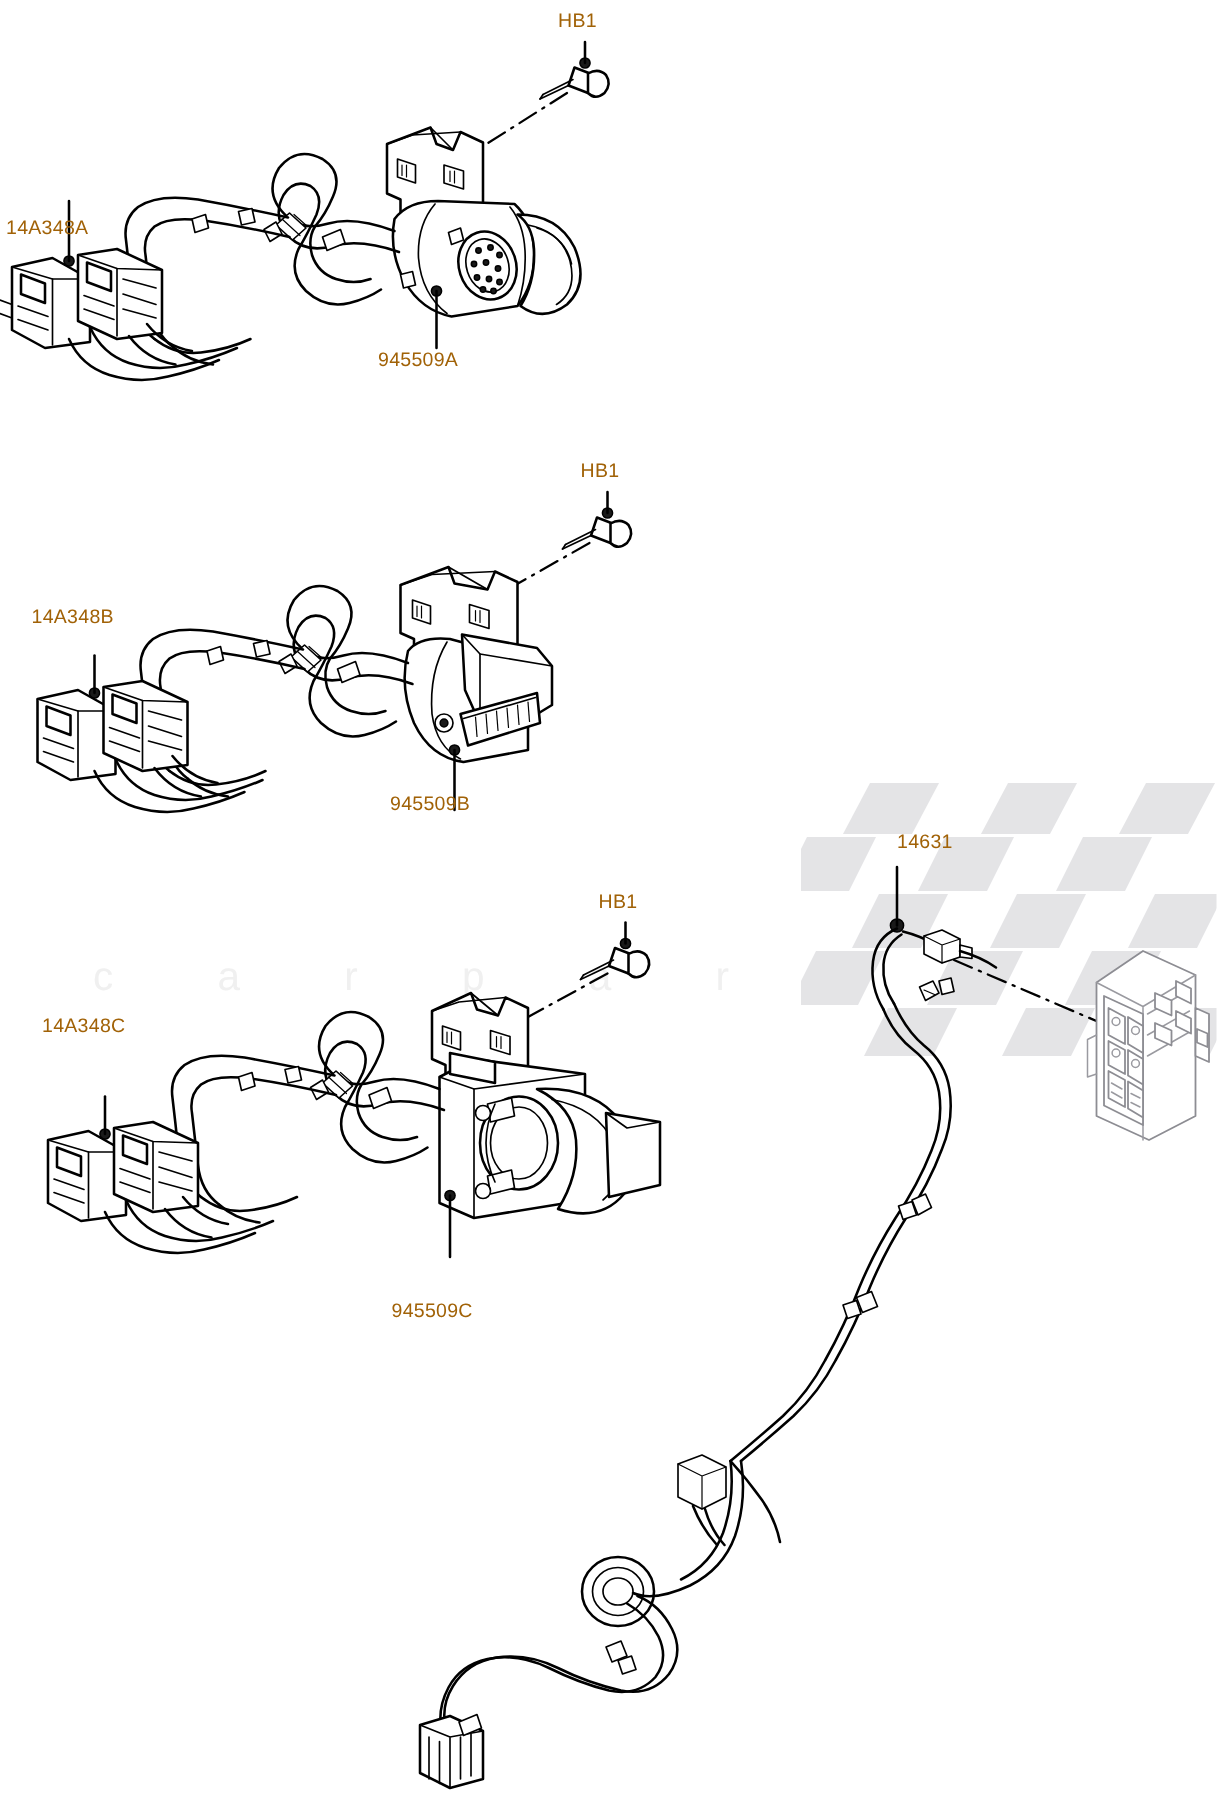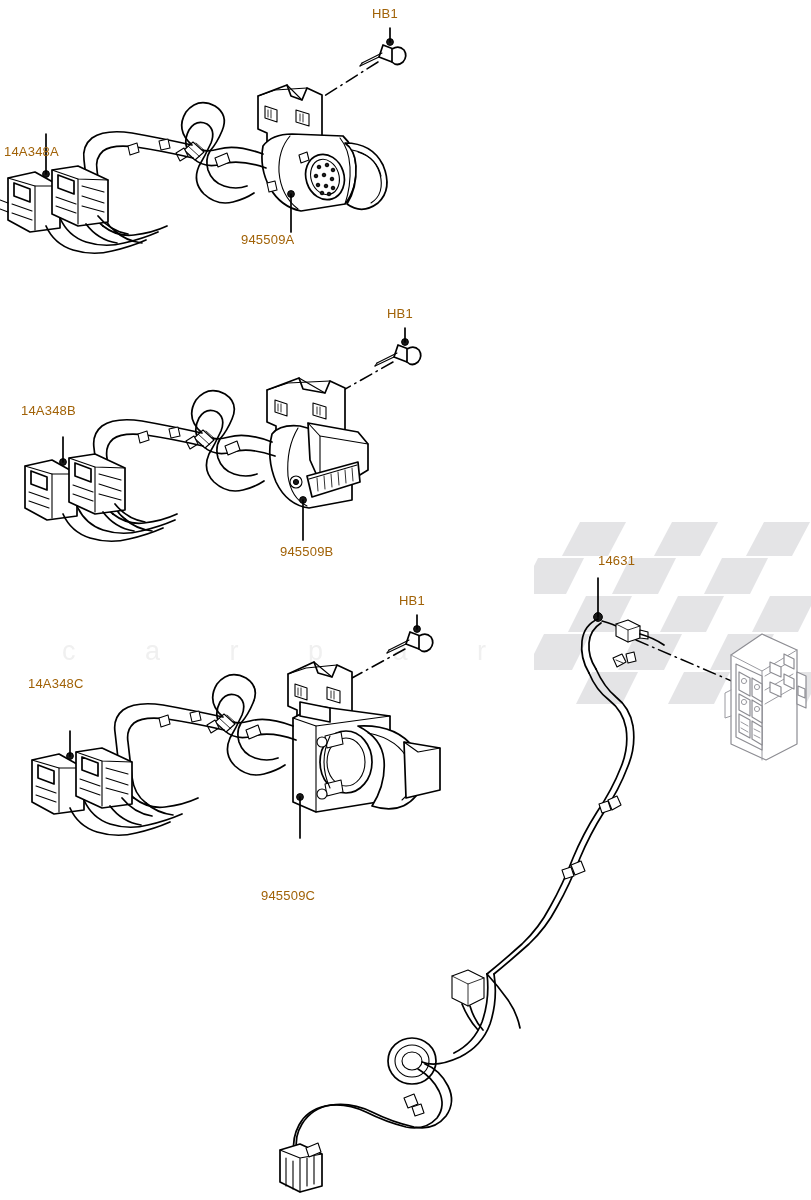--- a/index.html
+++ b/index.html
@@ -485,25 +485,25 @@
         <path class="gray" d="M784 674 L784 684 L794 689 L794 679 Z"></path>
         <path class="gray" d="M797 672 L806 676 L806 708 L797 704 Z"></path>
         <path class="gray" d="M798 686 L805 689 L805 698 L798 695 Z"></path>
         <path class="gray-hair" d="M731 690 L725 693 L725 718 L731 716"></path>
       </g>
     </g>
   </svg>
 
   <div class="lbl" style="left:372px;top:6px;">HB1</div>
   <div class="lbl" style="left:4px;top:104px;margin-top:40px;">14A348A</div>
-  <div class="lbl" style="left:241px;top:232px;">945509A</div>
+  <div class="lbl" style="left:252px;top:232px;">945509A</div>
 
   <div class="lbl" style="left:387px;top:306px;">HB1</div>
   <div class="lbl" style="left:21px;top:403px;">14A348B</div>
-  <div class="lbl" style="left:260px;top:544px;margin-left:20px;">945509B</div>
+  <div class="lbl" style="left:260px;top:528px;">945509B</div>
 
   <div class="lbl" style="left:399px;top:593px;">HB1</div>
   <div class="lbl" style="left:28px;top:676px;">14A348C</div>
-  <div class="lbl" style="left:261px;top:888px;">945509C</div>
+  <div class="lbl" style="left:261px;top:866px;">945509C</div>
 
   <div class="lbl" style="left:598px;top:553px;">14631</div>
 
 </div>
 
 </body></html>

